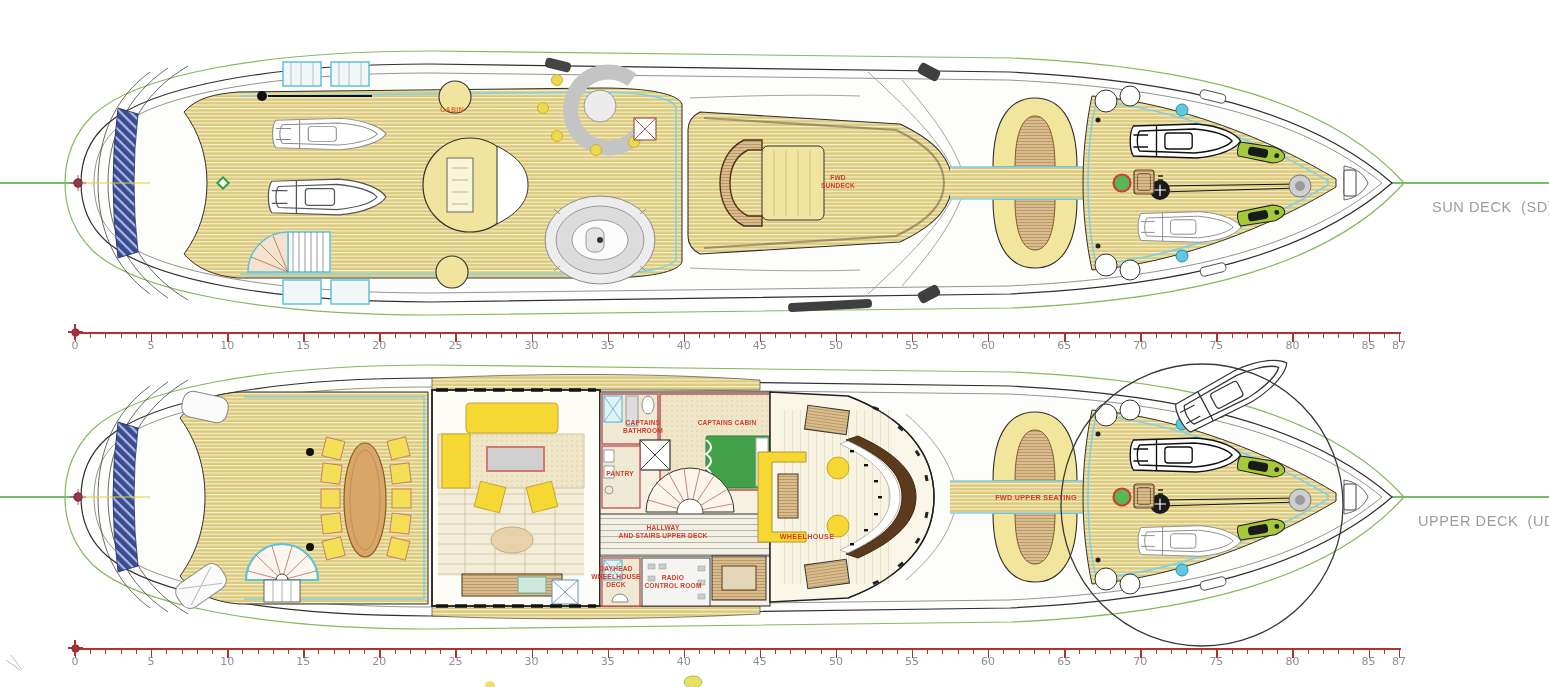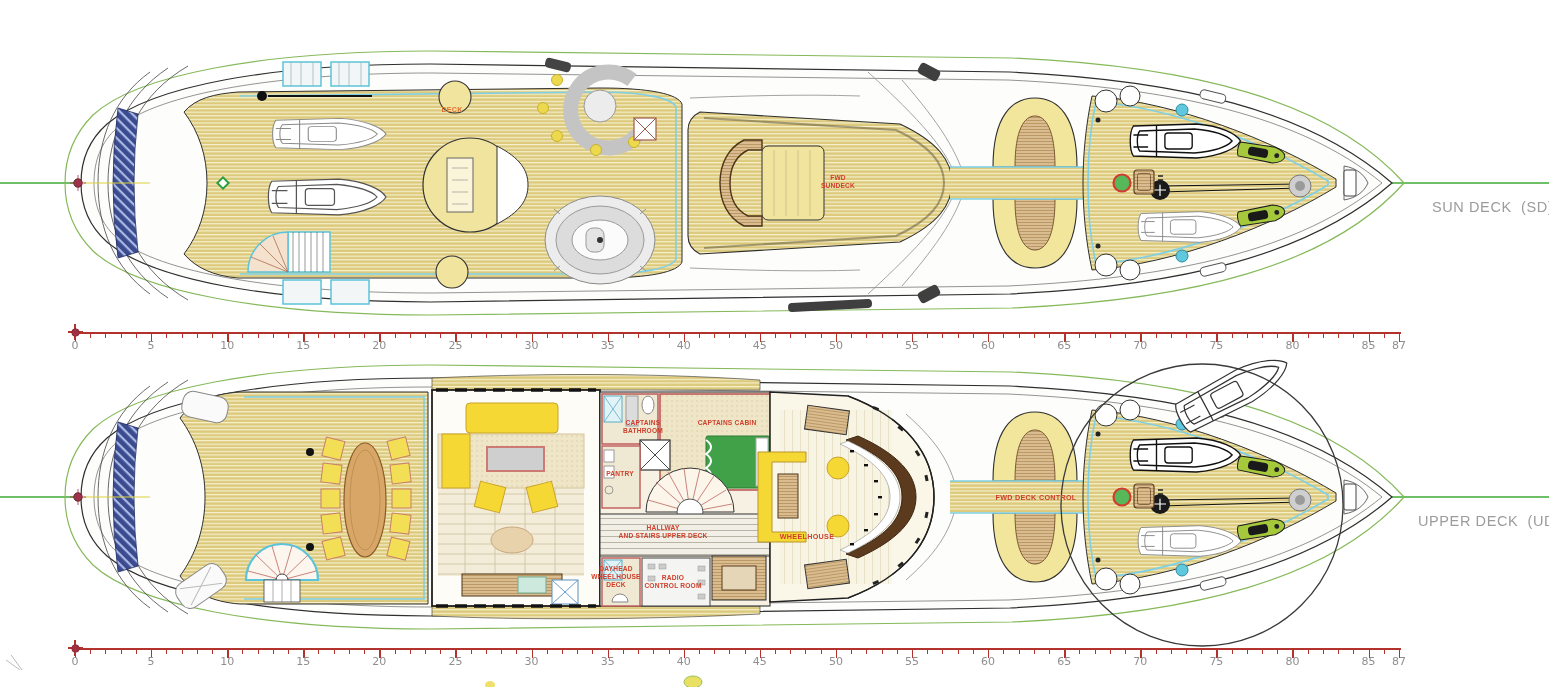--- a/index.html
+++ b/index.html
@@ -600,31 +600,31 @@
       <span class="rlabel" style="left: 1140.29px;">70</span>
       <span class="rlabel" style="left: 1216.38px;">75</span>
       <span class="rlabel" style="left: 1292.47px;">80</span>
       <span class="rlabel" style="left: 1368.56px;">85</span>
       <span class="rlabel" style="left: 1399px;">87</span>
     </div>
 
 <div class="deck-side-label" style="left:1432px;top:199px">SUN DECK  (SD)</div>
 <div class="deck-side-label" style="left:1418px;top:513px">UPPER DECK  (UD)</div>
 
-<div class="plan-label orange" style="left:452px;top:109px">DECK</div>
+<div class="plan-label orange" style="left:452px;top:109px">CABIN</div>
 <div class="plan-label" style="left:838px;top:182px">FWD
 SUNDECK</div>
 
 <div class="plan-label" style="left:643px;top:427px">CAPTAINS
 BATHROOM</div>
 <div class="plan-label" style="left:727px;top:423px">CAPTAINS CABIN</div>
 <div class="plan-label" style="left:620px;top:474px">PANTRY</div>
 <div class="plan-label" style="left:663px;top:532px">HALLWAY
 AND STAIRS UPPER DECK</div>
 <div class="plan-label big" style="left:807px;top:536px">WHEELHOUSE</div>
 <div class="plan-label" style="left:616px;top:577px">DAYHEAD
 WHEELHOUSE
 DECK</div>
 <div class="plan-label" style="left:673px;top:582px">RADIO
 CONTROL ROOM</div>
-<div class="plan-label big" style="left:1036px;top:497px">FWD DECK CONTROL</div>
+<div class="plan-label big" style="left:1036px;top:497px">FWD UPPER SEATING</div>
 
 </div>
 
 </body></html>

